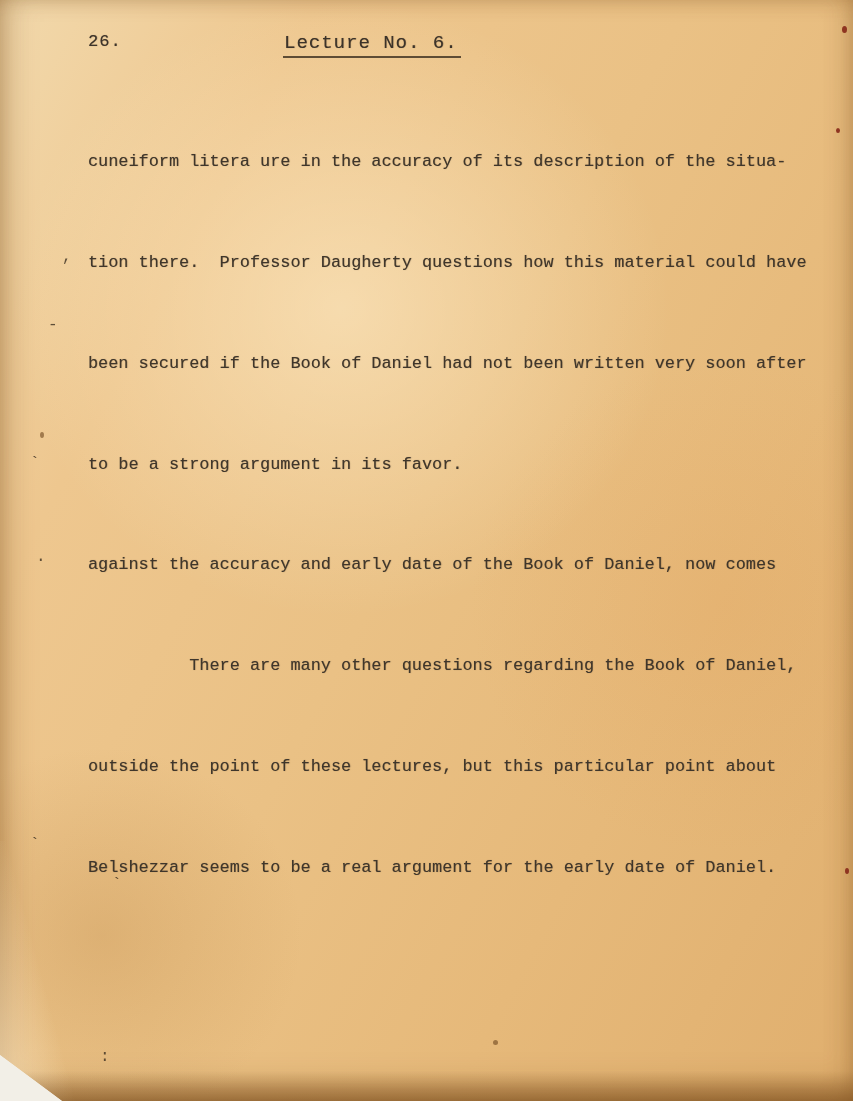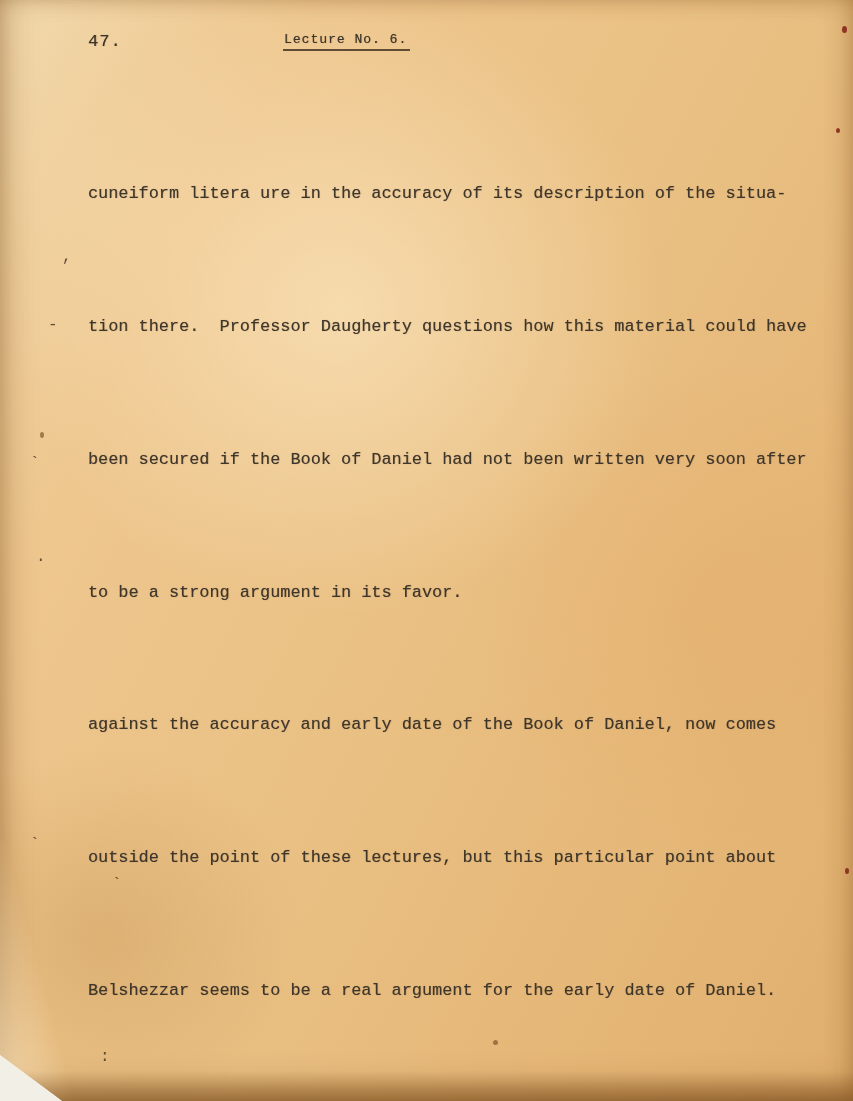--- a/index.html
+++ b/index.html
@@ -66,70 +66,71 @@
     top: 2px;
     font-size: 17px;
     letter-spacing: 1px;
     color: #3c332a;
     text-shadow: 0.4px 0.4px 0.7px rgba(60, 46, 30, 0.55);
   }
   .doc-title {
     position: absolute;
     left: 283px;
     top: 2px;
-    font-size: 13px;
+    font-size: 19px;
     letter-spacing: 1px;
     color: #3c332a;
     border-bottom: 2px solid rgba(68, 54, 36, 0.85);
     padding: 0 3px 2px 1px;
     text-shadow: 0.4px 0.4px 0.7px rgba(60, 46, 30, 0.55);
   }
   .typescript {
     position: absolute;
     left: 88px;
     top: 78px;
     width: 745px;
     font-size: 16.8px;
     line-height: 33.6px;
     letter-spacing: 0.05px;
     color: #3f362b;
     white-space: pre;
     text-shadow: 0.4px 0.3px 0.8px rgba(62, 48, 32, 0.5);
   }
-  .typescript .line { height: 33.6px; margin-top: 32px; }
+  .typescript .line { height: 33.6px; }
   .stray {
     position: absolute;
     font-size: 16px;
     color: rgba(58, 46, 32, 0.8);
   }
   .speck {
     position: absolute;
     border-radius: 50%;
   }
   .speck.red { background: #8e3420; }
   .speck.brown { background: rgba(110, 70, 30, 0.6); }
 </style>
 </head>
 <body>
 
 <div class="scan">
   <div class="sheet"></div>
   <div class="corner-tear"></div>
 
   <div class="header-row">
-    <span class="page-number">47.</span>
+    <span class="page-number">26.</span>
     <span class="doc-title">Lecture No. 6.</span>
   </div>
 
   <div class="typescript">
     <div class="line">cuneiform litera ure in the accuracy of its description of the situa-</div>
     <div class="line">tion there.  Professor Daugherty questions how this material could have</div>
     <div class="line">been secured if the Book of Daniel had not been written very soon after</div>
     <div class="line">to be a strong argument in its favor.</div>
     <div class="line">against the accuracy and early date of the Book of Daniel, now comes</div>
+    <div class="line">          There are many other questions regarding the Book of Daniel,</div>
     <div class="line">outside the point of these lectures, but this particular point about</div>
     <div class="line">Belshezzar seems to be a real argument for the early date of Daniel.</div>
     
     
     
     
     
     
     
     

